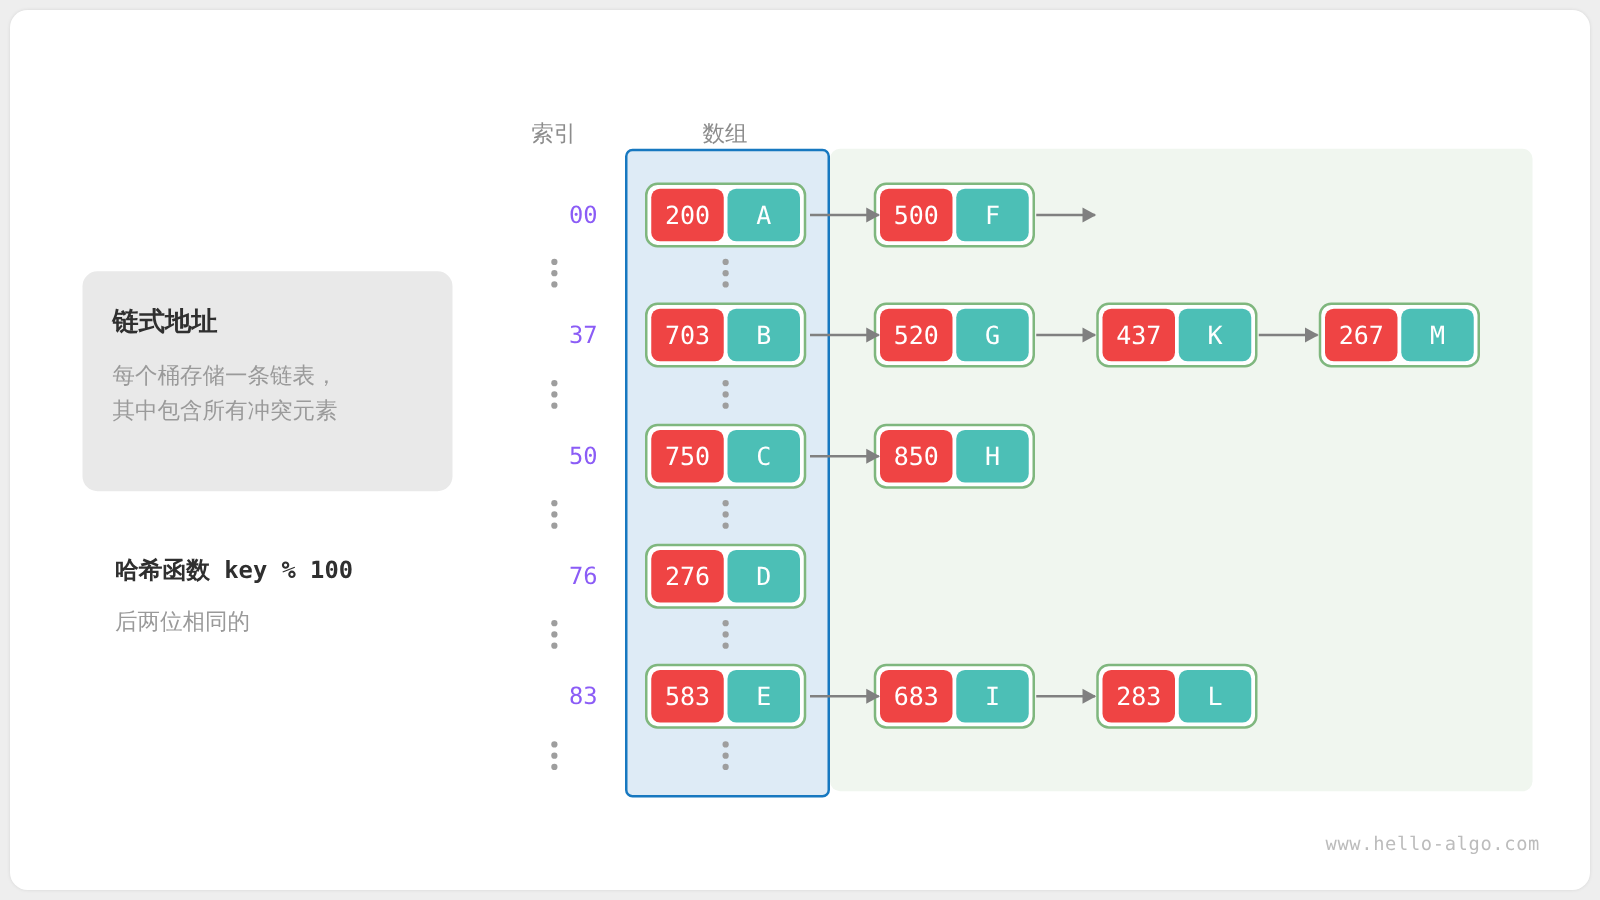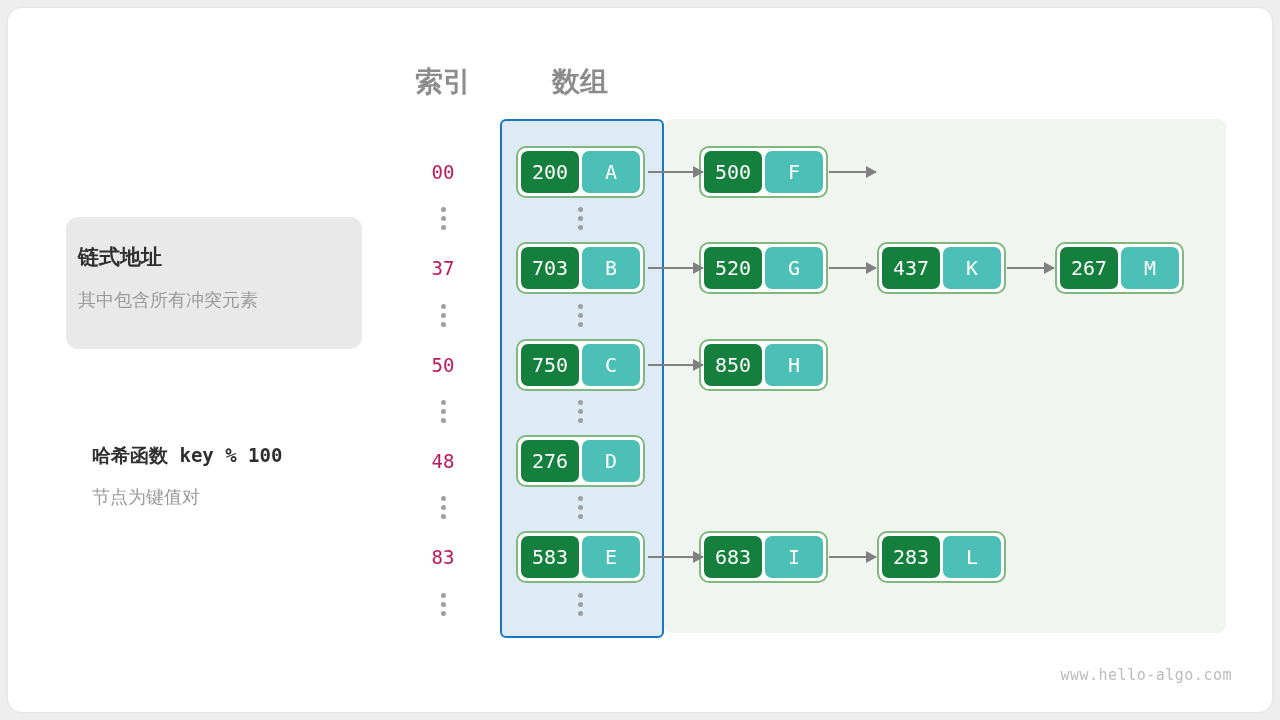--- a/index.html
+++ b/index.html
@@ -10,68 +10,68 @@
     overflow:hidden;
   }
   #canvas{
     position:absolute;left:8px;top:8px;width:1264px;height:704px;
     background:#ffffff;border-radius:14px;
     box-shadow:0 0 3px rgba(0,0,0,0.10);
     overflow:hidden;
   }
 
   
-  .hdr{position:absolute;font-weight:bold;font-size:28px;color:#8c8c8c;white-space:nowrap;}
+  .hdr{position:absolute;font-weight:normal;font-size:18px;color:#8c8c8c;white-space:nowrap;margin-top:32px;}
   #hdr-index{left:435px;top:55px;transform:translateX(-50%);}
   #hdr-array{left:572px;top:55px;transform:translateX(-50%);}
   #hdr-list{left:795px;top:56px;display:flex;align-items:baseline;gap:2px;}
   #hdr-list .hl-main{color:#5a9e5e;font-weight:bold;font-size:22px;}
   #hdr-list .hl-sub{color:#8c8c8c;font-weight:normal;font-size:19px;}
 
   
   #info-card{
-    position:absolute;left:58px;top:209px;width:296px;height:132px;
-    background:#e9e9e9;border-radius:12px;box-sizing:border-box;padding:26px 0 0 12px;
+    position:absolute;left:58px;top:209px;width:296px;height:176px;
+    background:#e9e9e9;border-radius:12px;box-sizing:border-box;padding:26px 0 0 24px;
   }
   #info-card .ic-title{font-size:21px;font-weight:bold;color:#2f2f2f;margin-bottom:16px;}
   #info-card .ic-line{font-size:18px;color:#9a9a9a;line-height:1.55;}
 
   
   #hash-block{position:absolute;left:84px;top:435px;width:300px;}
   #hash-block .hb-title{font-size:19px;font-weight:bold;color:#2f2f2f;
      font-family:"DejaVu Sans Mono","Liberation Mono",monospace;margin-bottom:14px;white-space:nowrap;}
   #hash-block .hb-line{font-size:18px;color:#9a9a9a;line-height:1.6;}
 
   
   #array-col{
     position:absolute;left:492px;top:111px;width:164px;height:519px;
     background:#deebf6;border:2.5px solid #1778c0;border-radius:6px;box-sizing:border-box;
   }
   #list-region{
     position:absolute;left:656px;top:111px;width:562px;height:514px;
     background:#f0f6ef;border-radius:8px;
   }
-  .idx{position:absolute;width:70px;text-align:center;font-size:19px;color:#be185d;
+  .idx{position:absolute;width:70px;text-align:right;font-size:19px;color:#8b5cf6;
        font-family:"DejaVu Sans Mono","Liberation Mono",monospace;}
   .ell{position:absolute;width:70px;display:flex;flex-direction:column;align-items:center;gap:4px;}
   .ell i{display:block;width:5px;height:5px;border-radius:50%;background:#9e9e9e;}
 
   
   .chain{position:absolute;display:flex;align-items:center;height:52px;}
   .node{
     display:flex;align-items:center;
     border:2px solid #7fb77e;border-radius:10px;background:#ffffff;
     padding:3px;box-sizing:border-box;height:52px;
   }
   .node .key,.node .val{
     display:flex;align-items:center;justify-content:center;
     height:42px;border-radius:7px;color:#ffffff;font-size:20px;
     font-family:"DejaVu Sans Mono","Liberation Mono",monospace;
   }
-  .node .key{width:58px;background:#15803d;}
+  .node .key{width:58px;background:#ef4444;}
   .node .val{width:58px;background:#4cbfb6;margin-left:3px;}
 
   .arrow{position:relative;width:47px;height:2px;background:#808080;margin:0 1px;flex:none;}
   .arrow::after{
     content:"";position:absolute;right:-1px;top:-5px;
     border-left:11px solid #808080;border-top:6px solid transparent;border-bottom:6px solid transparent;
   }
   
   .arrow.gap{width:55px;}
 
@@ -81,26 +81,27 @@
 </head>
 <body>
 
 <div id="canvas">
 
   <div class="hdr" id="hdr-index">索引</div>
   <div class="hdr" id="hdr-array">数组</div>
 
   <div id="info-card">
     <div class="ic-title">链式地址</div>
+    <div class="ic-line">每个桶存储一条链表，</div>
     <div class="ic-line">其中包含所有冲突元素</div>
   </div>
 
   <div id="hash-block">
     <div class="hb-title">哈希函数 key % 100</div>
-    <div class="hb-line">节点为键值对</div>
+    <div class="hb-line">后两位相同的</div>
   </div>
 
   <div id="array-col"></div>
   <div id="list-region"></div>
 
   <div id="rows-layer">
       <div class="idx" style="left: 400px; top: 153px;">00</div>
       <div class="chain" style="left: 508px; top: 138px;">
         <div class="node">
           <div class="key">200</div>
@@ -182,21 +183,21 @@
       <div class="ell" style="left: 400px; top: 392px;">
         <i></i>
         <i></i>
         <i></i>
       </div>
       <div class="ell" style="left: 537px; top: 392px;">
         <i></i>
         <i></i>
         <i></i>
       </div>
-      <div class="idx" style="left: 400px; top: 442px;">48</div>
+      <div class="idx" style="left: 400px; top: 442px;">76</div>
       <div class="chain" style="left: 508px; top: 427px;">
         <div class="node">
           <div class="key">276</div>
           <div class="val">D</div>
         </div>
       </div>
       <div class="ell" style="left: 400px; top: 488px;">
         <i></i>
         <i></i>
         <i></i>

